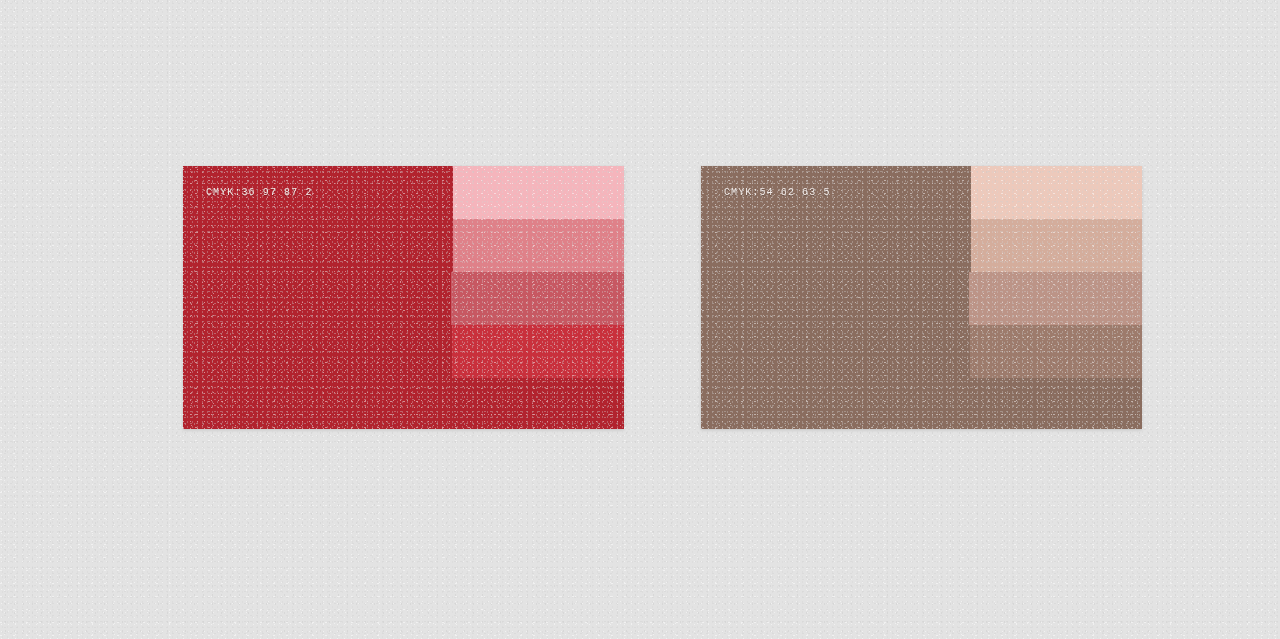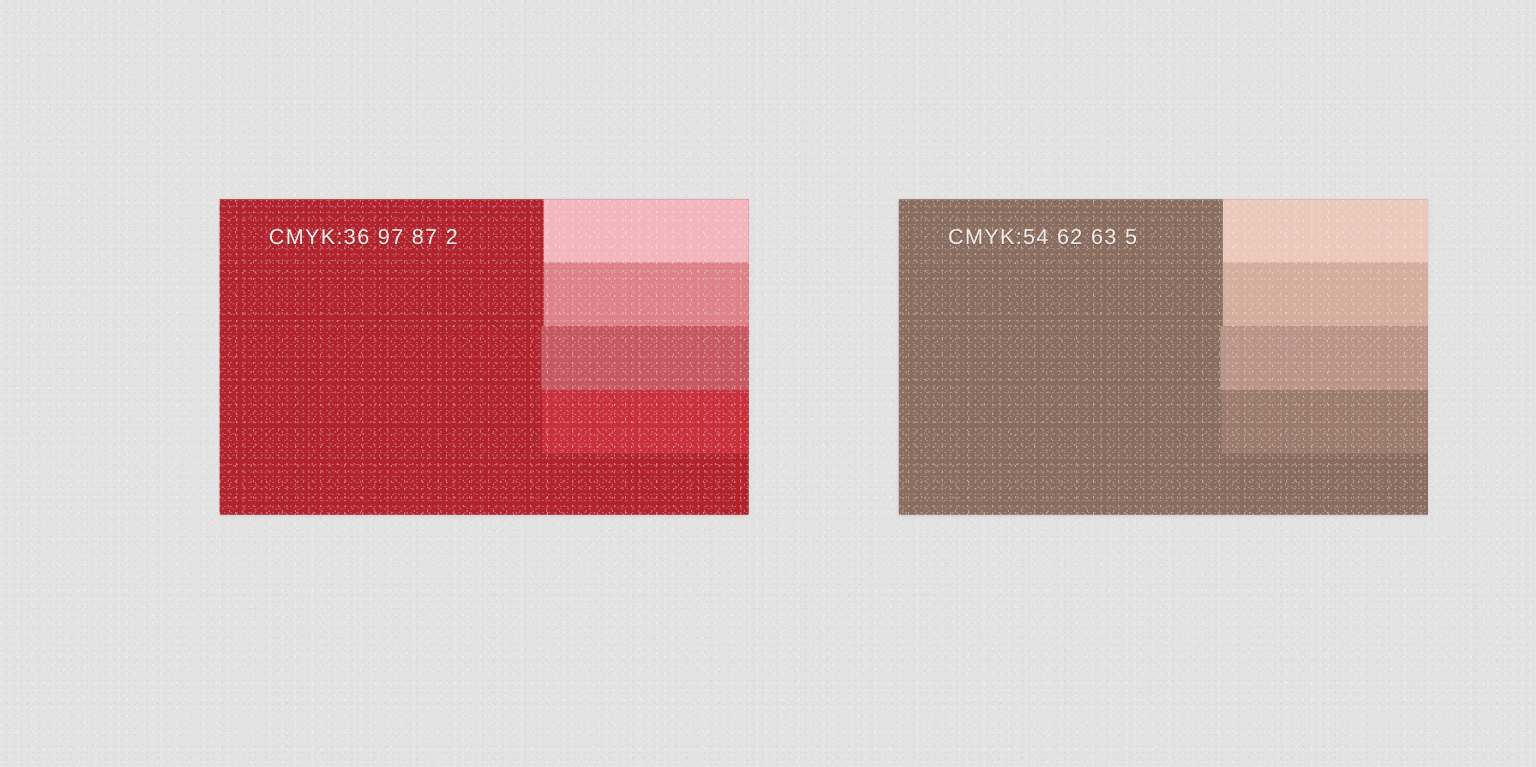--- a/index.html
+++ b/index.html
@@ -72,24 +72,24 @@
     height: 53px;
     position: relative;
   }
 
   
   .tint-band.band-3 { width: 173px; margin-left: -2px; }
   .tint-band.band-4 { width: 172px; margin-left: -1px; }
 
   .cmyk-label {
     position: absolute;
-    left: 41px;
+    left: 23px;
     top: 21px;
-    font-family: Liberation Sans, sans-serif;
-    font-size: 18px;
+    font-family: Liberation Mono, monospace;
+    font-size: 10px;
     letter-spacing: 1.1px;
     white-space: pre;
     color: #f4ece9;
     text-shadow: 0 1px 1px rgba(0,0,0,0.28);
     z-index: 4;
     user-select: none;
   }
 </style>
 </head>
 <body style="background-color: rgb(227, 227, 227);">
@@ -104,21 +104,21 @@
     <div class="tint-column">
       <div class="tint-band band-1" style="background-color: rgb(245, 181, 188);"></div>
       <div class="tint-band band-2" style="background-color: rgb(223, 129, 137);"></div>
       <div class="tint-band band-3" style="background-color: rgb(199, 88, 98);"></div>
       <div class="tint-band band-4" style="background-color: rgb(201, 48, 60);"></div>
     </div>
 
     <div class="cmyk-label" style="color: rgb(244, 236, 233);">CMYK:36 97 87 2</div>
   </div>
 
-  <div class="swatch-card" id="swatch-card-brown" style="left: 701px; top: 166px; width: 441px; height: 263px; margin-left: 48px;">
+  <div class="swatch-card" id="swatch-card-brown" style="left: 701px; top: 166px; width: 441px; height: 263px;">
     <div class="card-base" style="background-color: rgb(138, 109, 95);"></div>
 
     <div class="tint-column">
       <div class="tint-band band-1" style="background-color: rgb(237, 201, 187);"></div>
       <div class="tint-band band-2" style="background-color: rgb(212, 173, 156);"></div>
       <div class="tint-band band-3" style="background-color: rgb(188, 148, 135);"></div>
       <div class="tint-band band-4" style="background-color: rgb(157, 123, 108);"></div>
     </div>
 
     <div class="cmyk-label" style="color: rgb(244, 236, 233);">CMYK:54 62 63 5</div>

